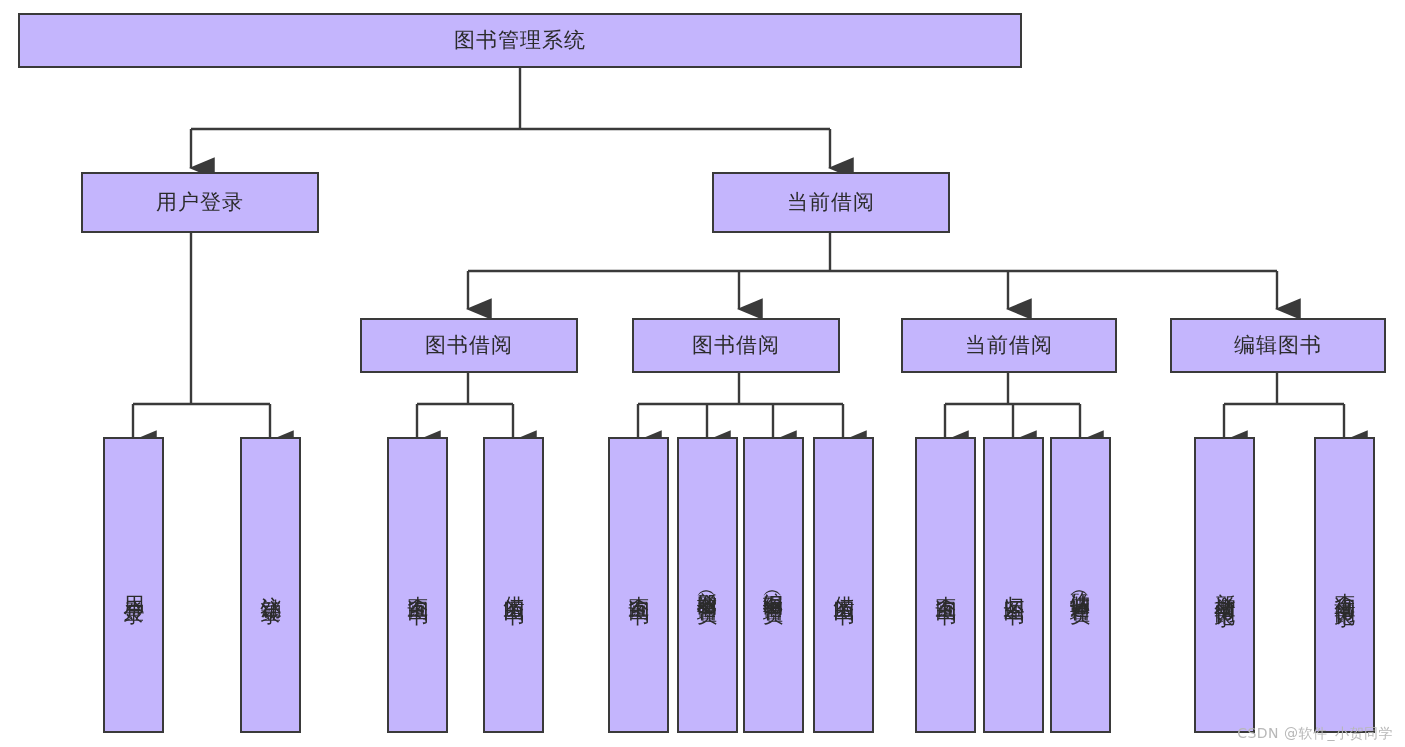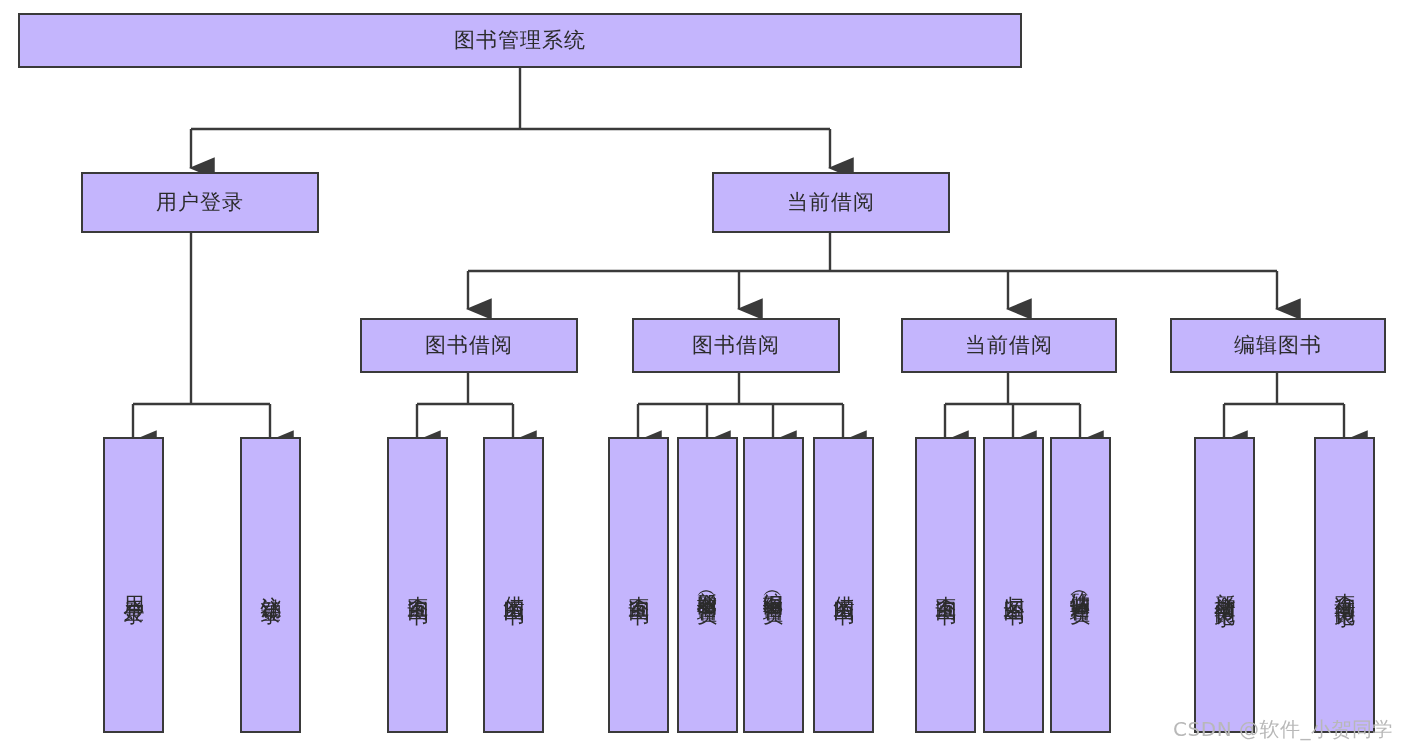--- a/index.html
+++ b/index.html
@@ -53,21 +53,21 @@
     left: 0;
     top: 0;
     width: 1405px;
     height: 747px;
     pointer-events: none;
   }
   .watermark {
     position: absolute;
     right: 12px;
     bottom: 4px;
-    font-size: 20px;
+    font-size: 14px;
     color: #b8b8b8;
     letter-spacing: 0.5px;
     white-space: nowrap;
     font-family: "DejaVu Sans", "Liberation Sans", sans-serif;
   }
 </style>
 </head>
 <body>
 
 <div id="canvas">

